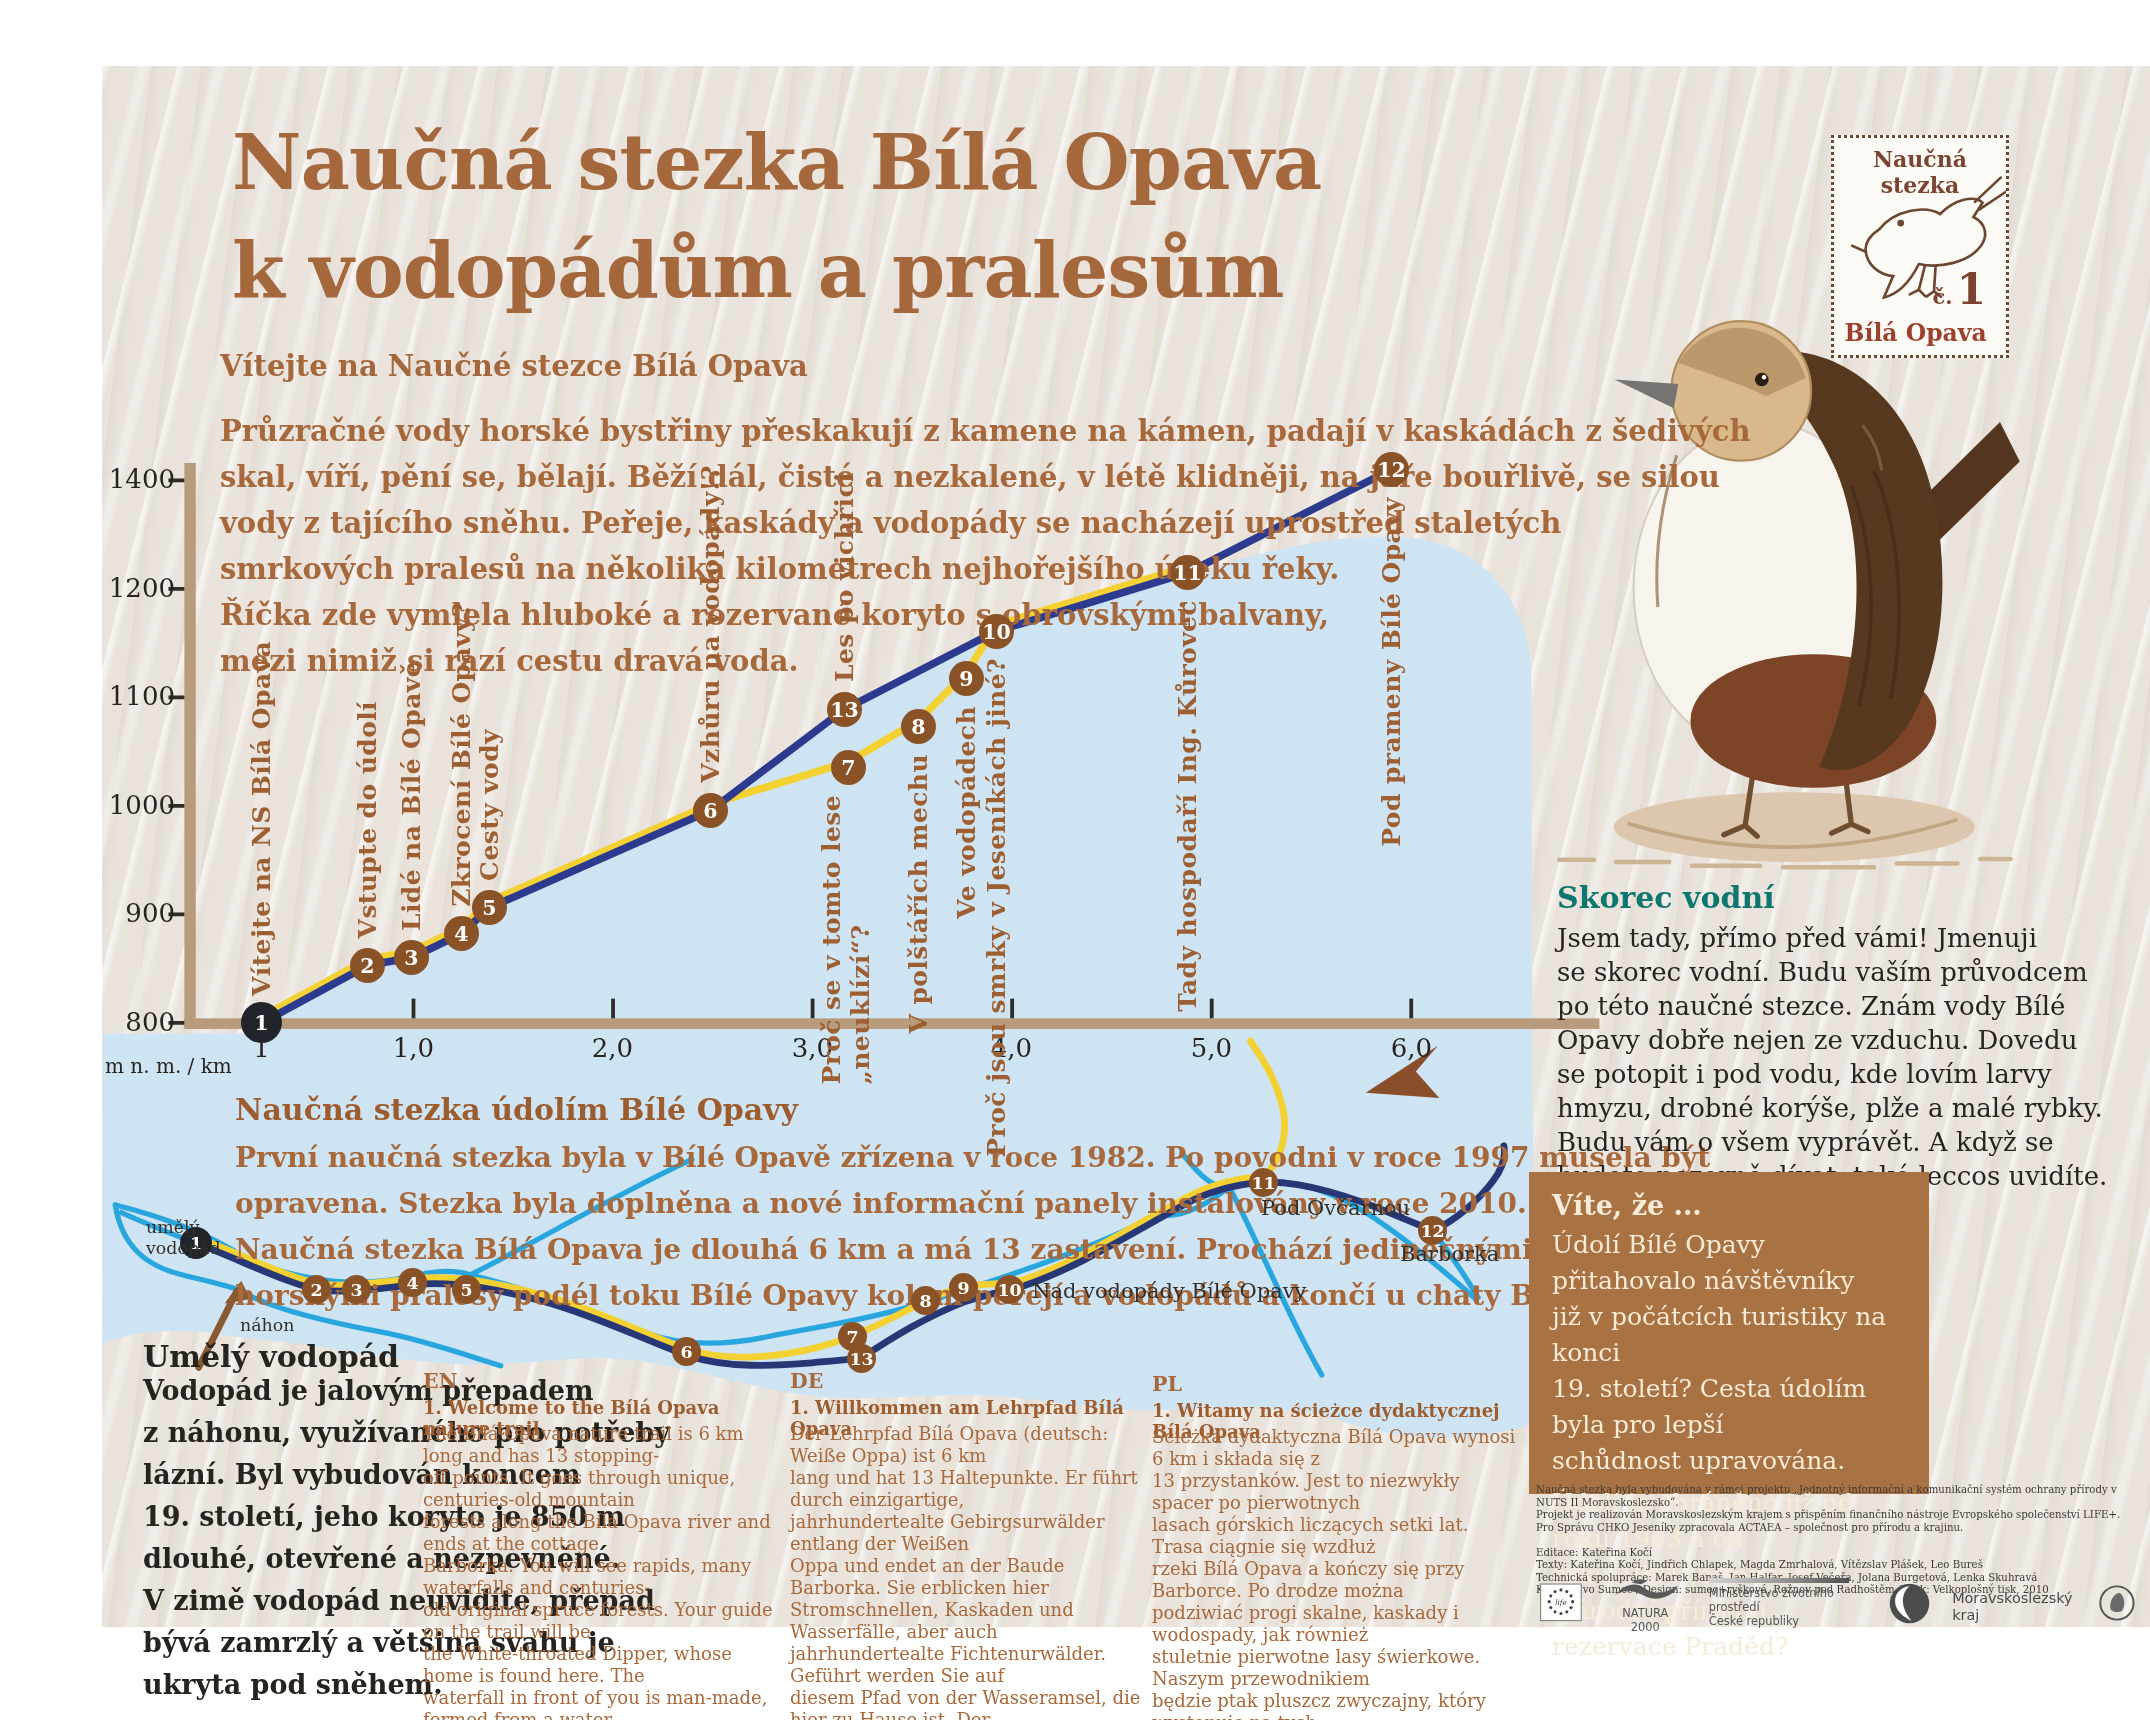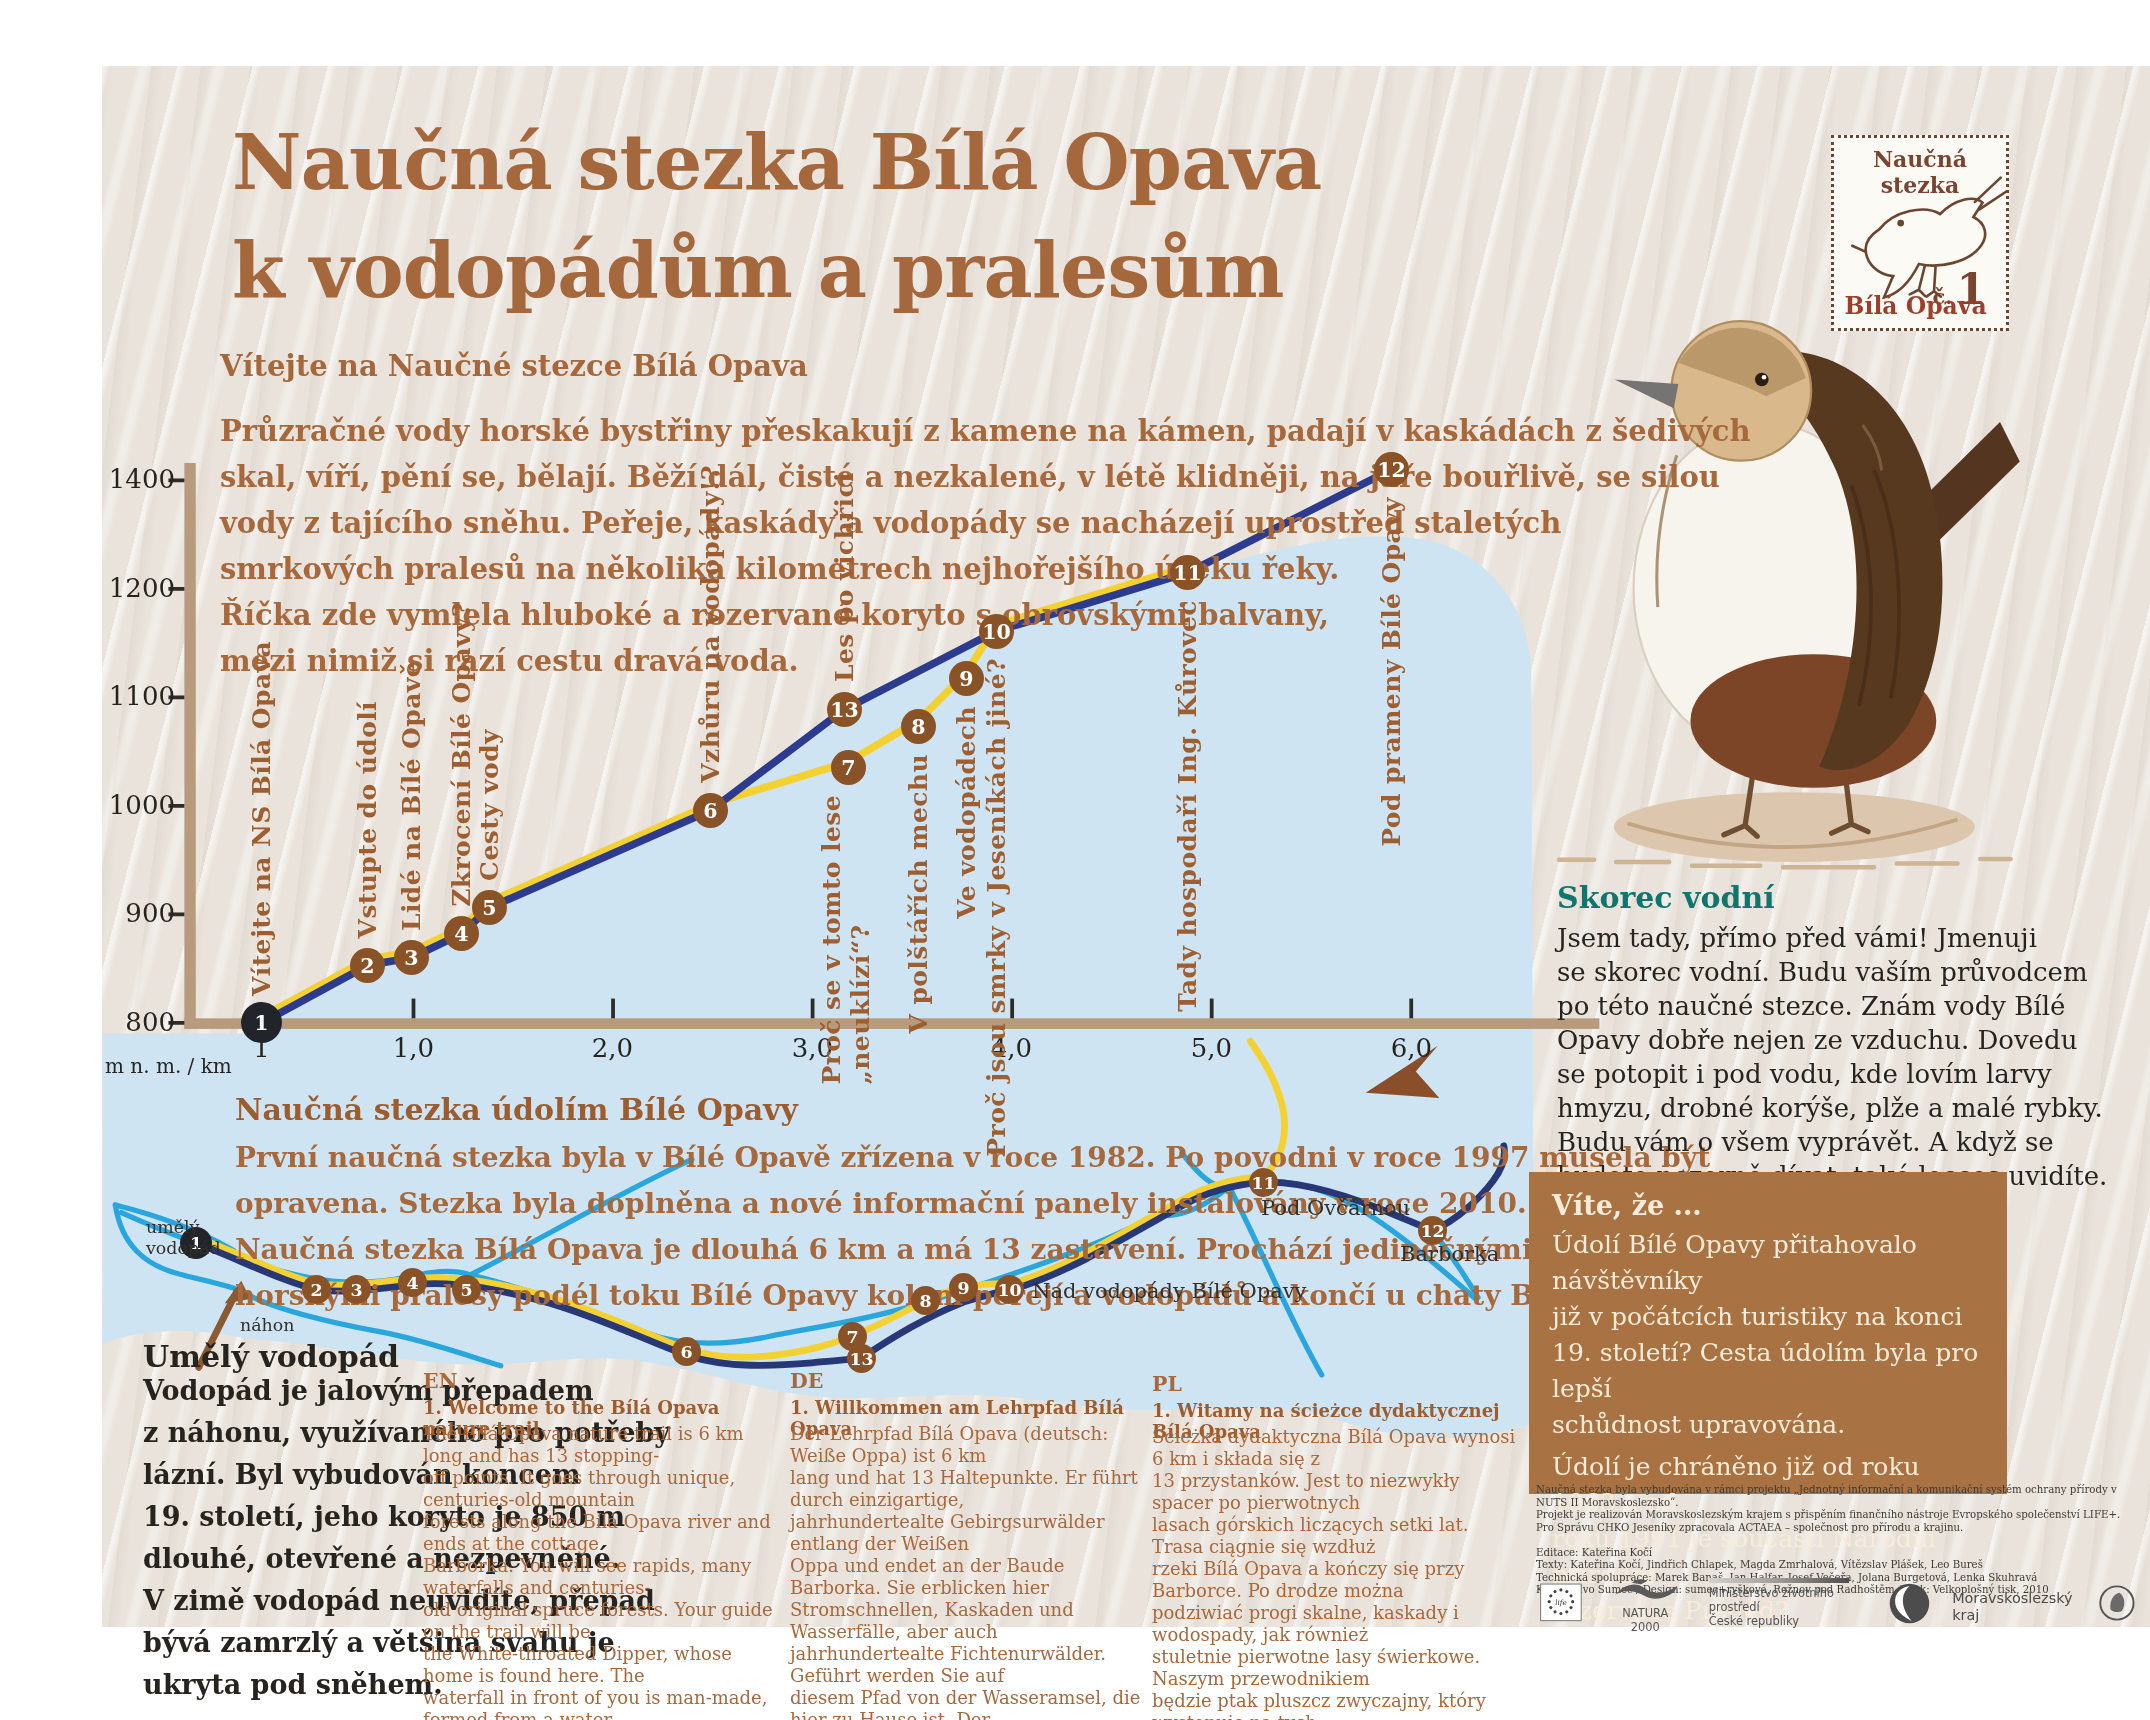--- a/index.html
+++ b/index.html
@@ -13,39 +13,39 @@
   #art{position:absolute;left:0;top:0;z-index:1;}
   .abs{position:absolute;z-index:2;}
   #chart-layer,#map-layer{position:absolute;left:0;top:0;width:2151px;height:1721px;z-index:3;pointer-events:none;}
   .title{left:232px;top:109px;font-size:76px;line-height:108px;font-weight:bold;color:#a5673c;white-space:pre-line;letter-spacing:-0.8px;}
   .subtitle{left:220px;top:349px;font-size:29px;font-weight:bold;color:#a5673c;}
   .intro{left:220px;top:408px;font-size:29px;line-height:46px;font-weight:bold;color:#a7693c;white-space:pre-line;}
   .trail-head{left:235px;top:1092px;font-size:30px;font-weight:bold;color:#9c5c2e;}
   .trail-body{left:235px;top:1135px;font-size:28px;line-height:46px;color:#a7693c;white-space:pre-line;font-weight:bold;}
   .dipper-head{left:1557px;top:880px;font-size:30px;font-weight:bold;color:#0f766e;}
   .dipper-body{left:1557px;top:921px;font-size:26px;line-height:34px;color:#27241f;white-space:pre-line;}
-  .fact-box{left:1529px;top:1172px;width:478px;height:322px;background:#a87243;box-sizing:border-box;padding:18px 23px;}
+  .fact-box{left:1529px;top:1172px;width:400px;height:322px;background:#a87243;box-sizing:border-box;padding:18px 23px;}
   .fact-head{font-size:27px;font-weight:bold;color:#f8ecd9;}
   .fact-body{margin-top:6px;font-size:25px;line-height:36px;color:#f8ecd9;white-space:pre-line;}
   .umely-head{left:143px;top:1339px;font-size:30px;font-weight:bold;color:#27241f;}
   .umely-body{left:143px;top:1370px;font-size:27px;line-height:42px;color:#27241f;white-space:pre-line;font-weight:bold;}
   .lang-label{font-size:20.5px;font-weight:bold;color:#a7693c;}
   .lang-head{font-size:18px;font-weight:bold;color:#9c5c2e;}
   .lang-body{font-size:18px;line-height:22px;color:#a7693c;white-space:pre-line;}
   .credits{left:1536px;top:1484px;font-size:10.2px;line-height:12.5px;color:#3e3a34;white-space:pre-line;}
   .stop-label{position:absolute;writing-mode:vertical-rl;transform:rotate(180deg);font-weight:bold;
       font-size:25px;line-height:29px;color:#9d5f31;white-space:pre;letter-spacing:0.4px;}
   .pt{position:absolute;background:#8a5327;color:#fff;border-radius:50%;display:flex;align-items:center;justify-content:center;font-weight:bold;}
   .pt.black{background:#22242b;}
   .tick-label-y{position:absolute;width:85px;text-align:right;font-size:26px;color:#27241f;}
   .tick-label-x{position:absolute;width:91px;text-align:center;font-size:26px;color:#27241f;}
   .axis-unit{left:105px;top:1054px;font-size:20px;color:#27241f;}
   .map-label{position:absolute;font-size:21px;color:#33302b;white-space:pre-line;}
   .map-label.small{font-size:17.4px;line-height:20.5px;}
-  .stamp{left:1831px;top:135px;width:178px;height:196px;background:#fcfaf5;border:3px dotted #6b4631;box-sizing:border-box;}
+  .stamp{left:1831px;top:135px;width:178px;height:223px;background:#fcfaf5;border:3px dotted #6b4631;box-sizing:border-box;}
   .stamp-title{position:absolute;left:0;top:7.6px;width:100%;text-align:center;font-size:22px;font-weight:bold;color:#7b4431;}
   .stamp-num{position:absolute;right:20px;top:127px;color:#7b4431;font-weight:bold;}
   .stamp-num .c{font-size:21px;}
   .stamp-num .n{font-size:42px;}
   .stamp-sub{position:absolute;left:10.6px;bottom:7.6px;font-size:23.5px;font-weight:bold;color:#9c3f2c;}
   .logos{left:1540px;top:1572px;display:flex;align-items:center;gap:27px;}
   .logo-text{font-size:11.4px;line-height:13.7px;color:#555;white-space:pre-line;font-family:"DejaVu Sans","Liberation Sans",sans-serif;}
   .mzp-bar{width:140px;height:5.3px;background:linear-gradient(to right,#d2d2d2,#9a9a9a,#4e4e4e);margin-bottom:3.8px;}
   .holba{font-family:"DejaVu Sans","Liberation Sans",sans-serif;font-weight:bold;font-size:23px;letter-spacing:1.5px;color:#1d1d1d;text-shadow:0.8px 0.8px 0 #888;}
 </style>

